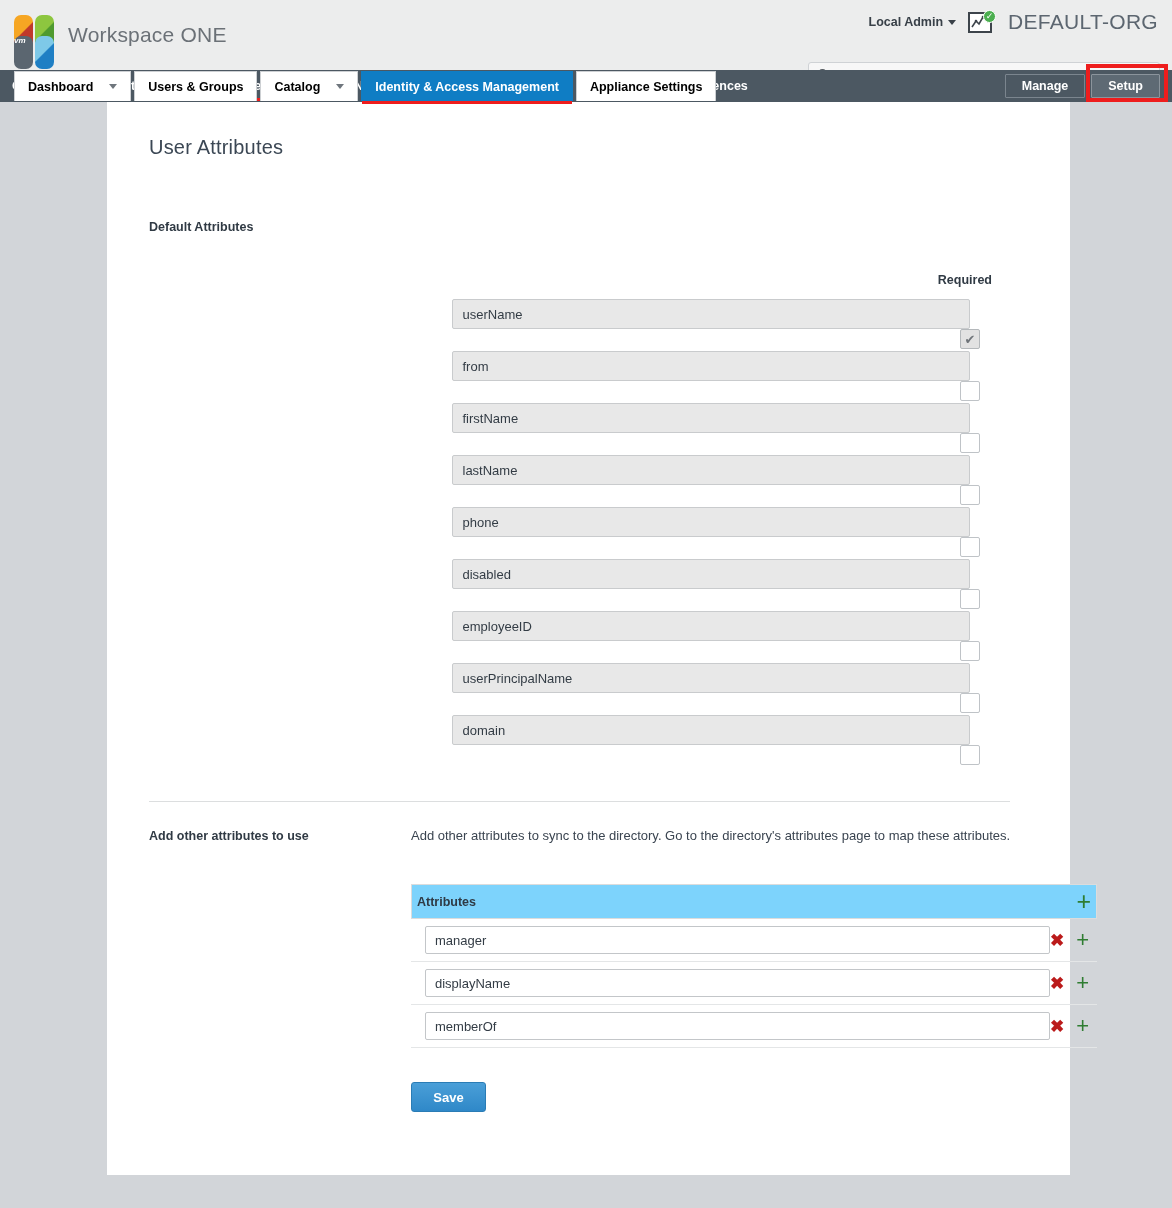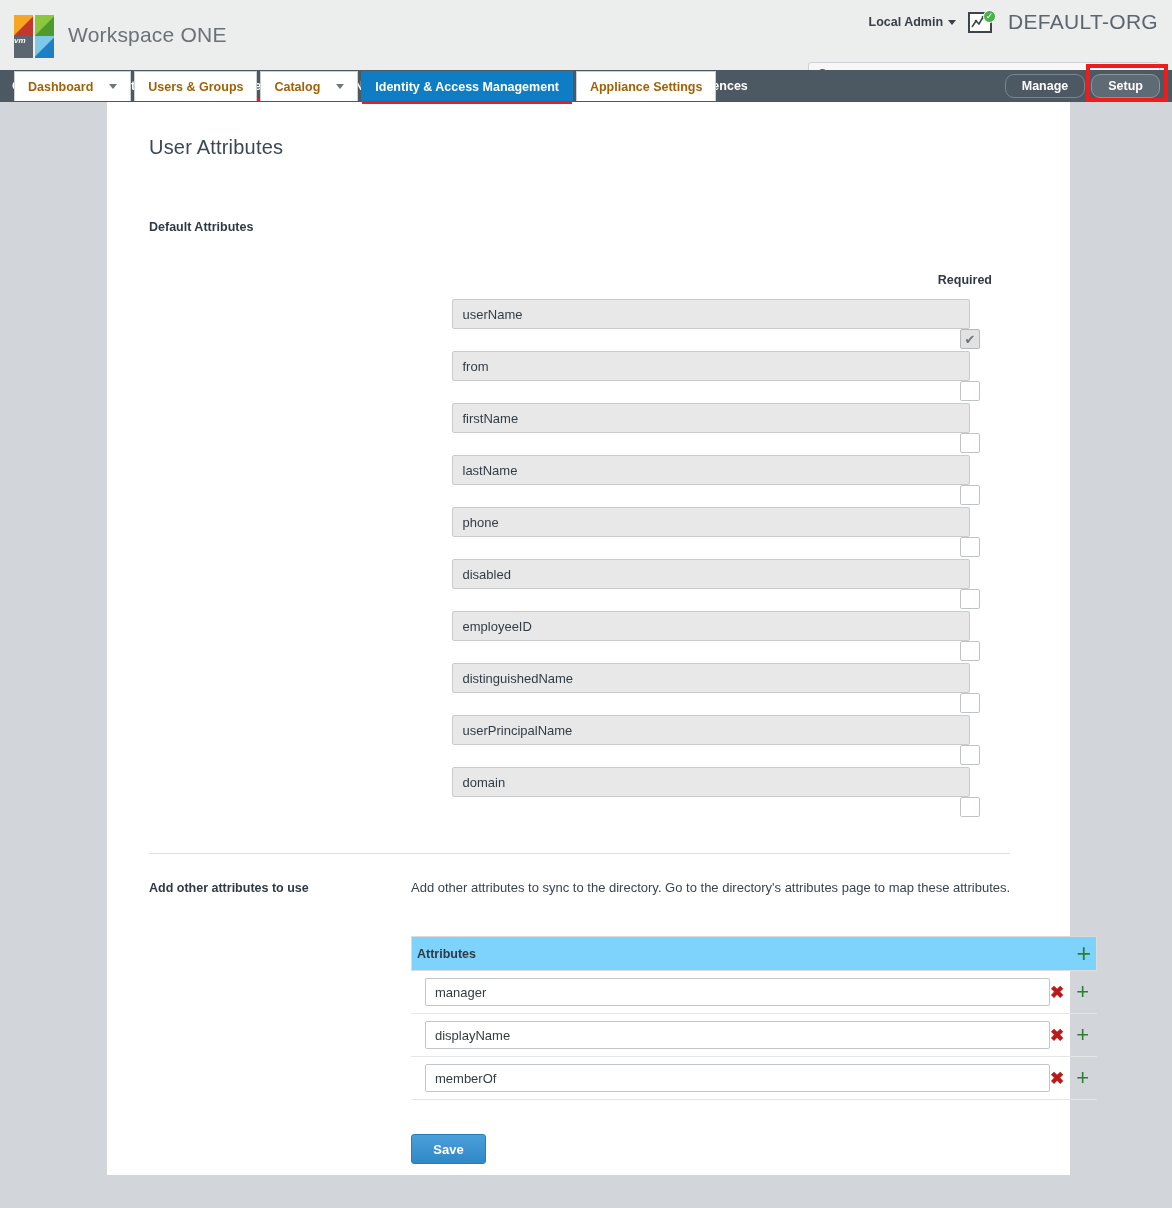--- a/index.html
+++ b/index.html
@@ -21,21 +21,21 @@
     padding: 0 14px;
   }
   .brand { display: flex; align-items: center; gap: 14px; }
   .logo {
     width: 40px; height: 41px;
     display: grid;
     grid-template-columns: 19px 19px;
     grid-template-rows: 19px 19px;
     gap: 2px;
   }
-  .logo i { display: block; width: 19px; height: 22px; border-radius: 0; }
+  .logo i { display: block; width: 19px; height: 33px; border-radius: 7px; }
   .lg-orange { background: linear-gradient(135deg, #f6a623 0%, #f6a623 48%, #c0392b 52%, #c0392b 100%); }
   .lg-green  { background: linear-gradient(135deg, #8dc63f 0%, #8dc63f 48%, #4f9a2f 52%, #4f9a2f 100%); }
   .lg-vm {
     background: #5b6670; color: #fff; font-size: 8px; font-weight: bold;
     display: flex; align-items: center; justify-content: center;
     font-family: "Liberation Sans", sans-serif;
   }
   .lg-blue { background: linear-gradient(135deg, #7ec9e8 0%, #7ec9e8 48%, #1f7fc4 52%, #1f7fc4 100%); }
   .brand-title {
     font-size: 21px; color: #6b7177; letter-spacing: .2px;
@@ -89,21 +89,21 @@
   
   .tabrow {
     position: absolute; left: 14px; top: 71px;
     display: flex; align-items: flex-end; gap: 3px; z-index: 5;
   }
   .tab {
     height: 30px; background: #fff; border: 1px solid #cdd0d3;
     border-bottom: none;
     display: flex; align-items: center; gap: 16px;
     padding: 0 13px;
-    font-size: 12.5px; font-weight: bold; color: #a16207;
+    font-size: 12.5px; font-weight: bold; color: #000000;
     position: relative;
   }
   .tab.active {
     background: #0f7dc4; color: #fff; border-color: #0f7dc4;
   }
   .tab .tcaret {
     width: 0; height: 0;
     border-left: 4px solid transparent;
     border-right: 4px solid transparent;
     border-top: 5px solid #6f767d;
@@ -129,21 +129,21 @@
   .subitem .redline {
     position: absolute; left: -6px; right: -6px; bottom: -2px; height: 3px;
     background: #ee1d1d;
   }
   .subnav-right {
     position: absolute; right: 12px; top: 4px;
     display: flex; align-items: center; gap: 6px;
   }
   .navbtn {
     height: 24px; padding: 0 16px;
-    border: 1px solid #7b858e; border-radius: 9px;
+    border: 1px solid #7b858e; border-radius: 1px;
     background: transparent; color: #fff;
     font-size: 12.5px; font-weight: bold;
     font-family: "Liberation Sans", sans-serif;
     display: flex; align-items: center; justify-content: center;
   }
   .navbtn.on { background: #5e6a74; border-color: #8b949c; }
   .redbox {
     position: absolute; right: 4px; top: -6px;
     width: 82px; height: 38px;
     border: 4px solid #ee1d1d;
@@ -399,26 +399,20 @@
               </div>
             </div>
 
             <div class="attr-row">
               <div class="attr-input">employeeID</div>
               <div class="attr-check">
                 <div class="cb"></div>
               </div>
             </div>
 
-            <div class="attr-row">
-              <div class="attr-input">distinguishedName</div>
-              <div class="attr-check">
-                <div class="cb"></div>
-              </div>
-            </div>
 
             <div class="attr-row">
               <div class="attr-input">userPrincipalName</div>
               <div class="attr-check">
                 <div class="cb"></div>
               </div>
             </div>
 
             <div class="attr-row">
               <div class="attr-input">domain</div>

